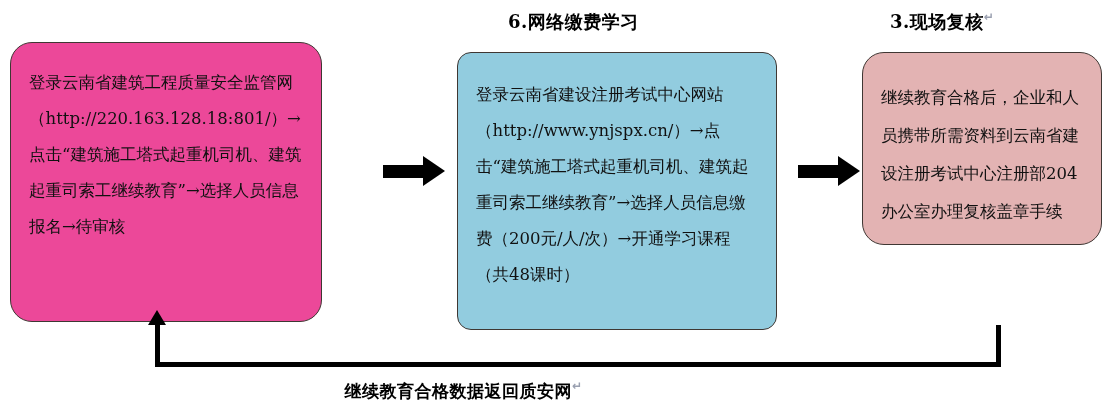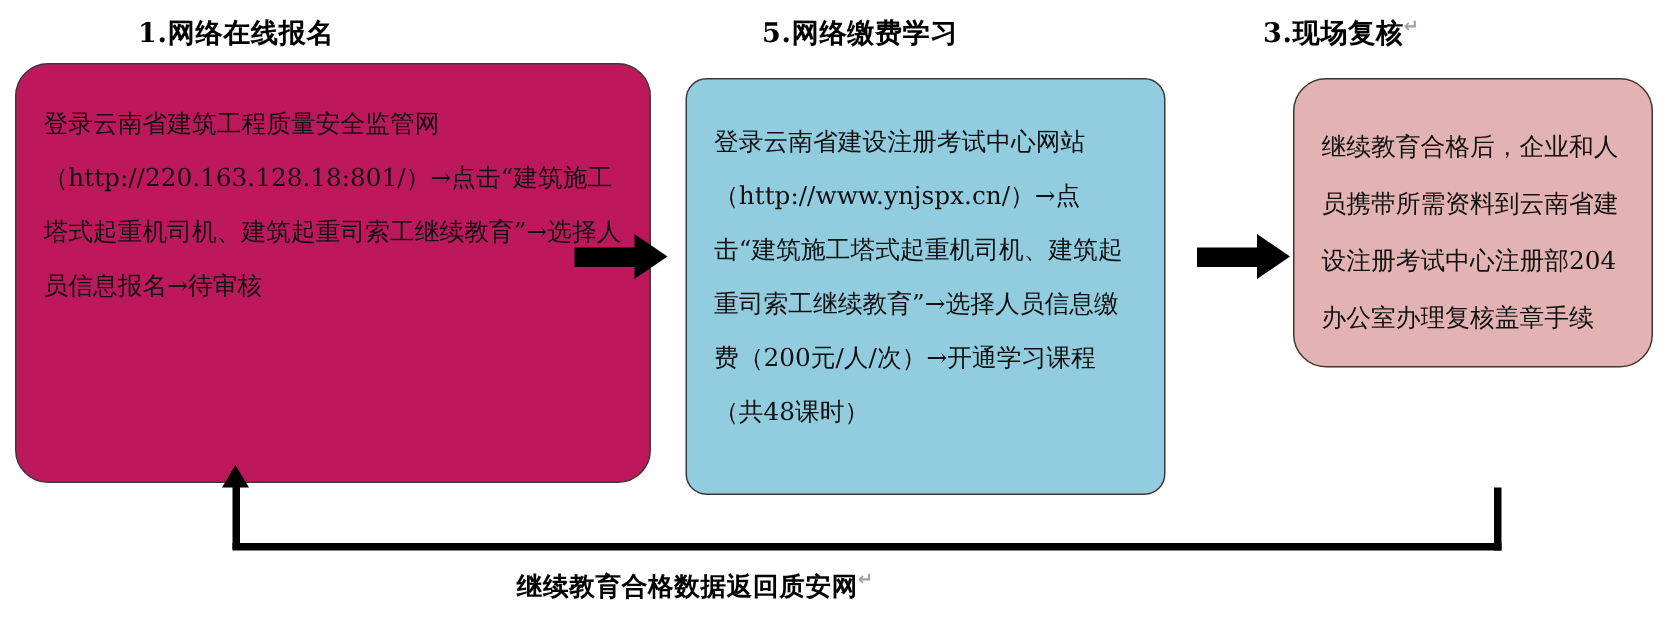--- a/index.html
+++ b/index.html
@@ -16,21 +16,21 @@
     position:absolute;
     font-weight:bold;
     font-size:18px;
     line-height:20px;
     color:#000;
     white-space:nowrap;
     letter-spacing:0.5px;
   }
   #heading-1{left:92px;top:7px;}
   #heading-2{left:508px;top:7px;}
-  #heading-3{left:842px;top:7px;}
+  #heading-3{left:890px;top:7px;}
   .pilcrow{
     color:#9aa0b0;
     font-size:12px;
     font-family:"DejaVu Sans","Liberation Sans",sans-serif;
     vertical-align:super;
   }
 
   
   .box{
     position:absolute;
@@ -38,22 +38,22 @@
     border:1.4px solid #3f3733;
     border-radius:22px;
     padding:14px 18px 10px 18px;
     font-size:16.5px;
     line-height:36px;
     color:#111;
     overflow:hidden;
   }
   .box .txt{display:block;}
   #box-1{
-    left:10px;top:42px;width:424px;height:280px;
-    background:#be185d;
+    left:10px;top:42px;width:312px;height:280px;
+    background:#ec4899;
   }
   #box-2{
     left:457px;top:52px;width:320px;height:278px;
     background:#92ccdf;
     border-radius:14px;
   }
   #box-3{
     left:862px;top:52px;width:240px;height:193px;
     background:#e3b3b3;
   }
@@ -101,25 +101,22 @@
     color:#000;
     letter-spacing:0.5px;
     white-space:nowrap;
   }
 </style>
 </head>
 <body>
 
 <div id="stage">
 
-  <div class="heading" id="heading-1">
-    <span>1.网络在线报名</span><span class="pilcrow"></span>
-  </div>
   <div class="heading" id="heading-2">
-    <span>5.网络缴费学习</span><span class="pilcrow"></span>
+    <span>6.网络缴费学习</span><span class="pilcrow"></span>
   </div>
   <div class="heading" id="heading-3">
     <span>3.现场复核</span><span class="pilcrow">↵</span>
   </div>
 
   <div class="box" id="box-1">
     <span class="txt">登录云南省建筑工程质量安全监管网（http://220.163.128.18:801/）→点击“建筑施工塔式起重机司机、建筑起重司索工继续教育”→选择人员信息报名→待审核</span>
   </div>
 
   <div class="box" id="box-2">

